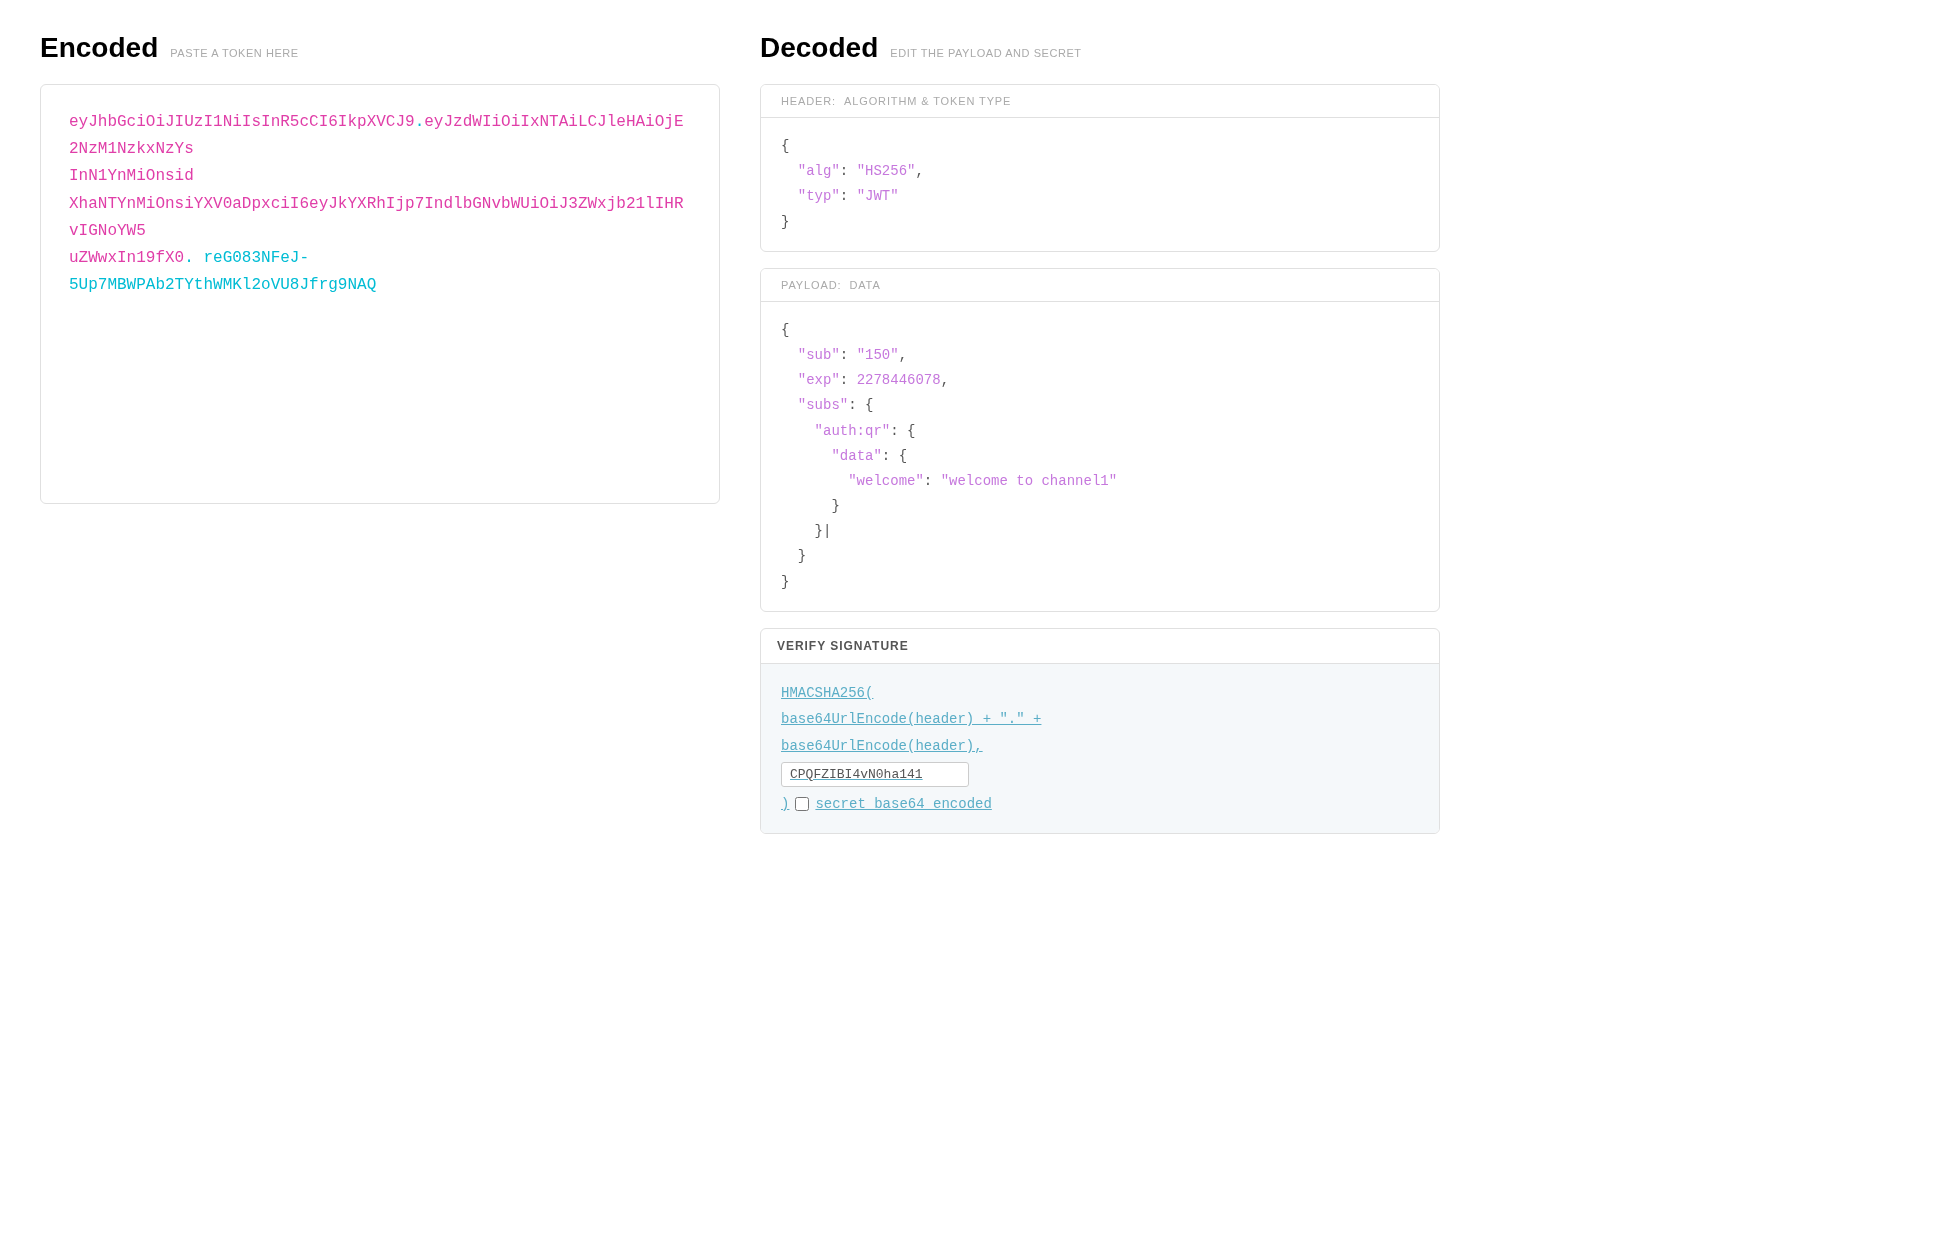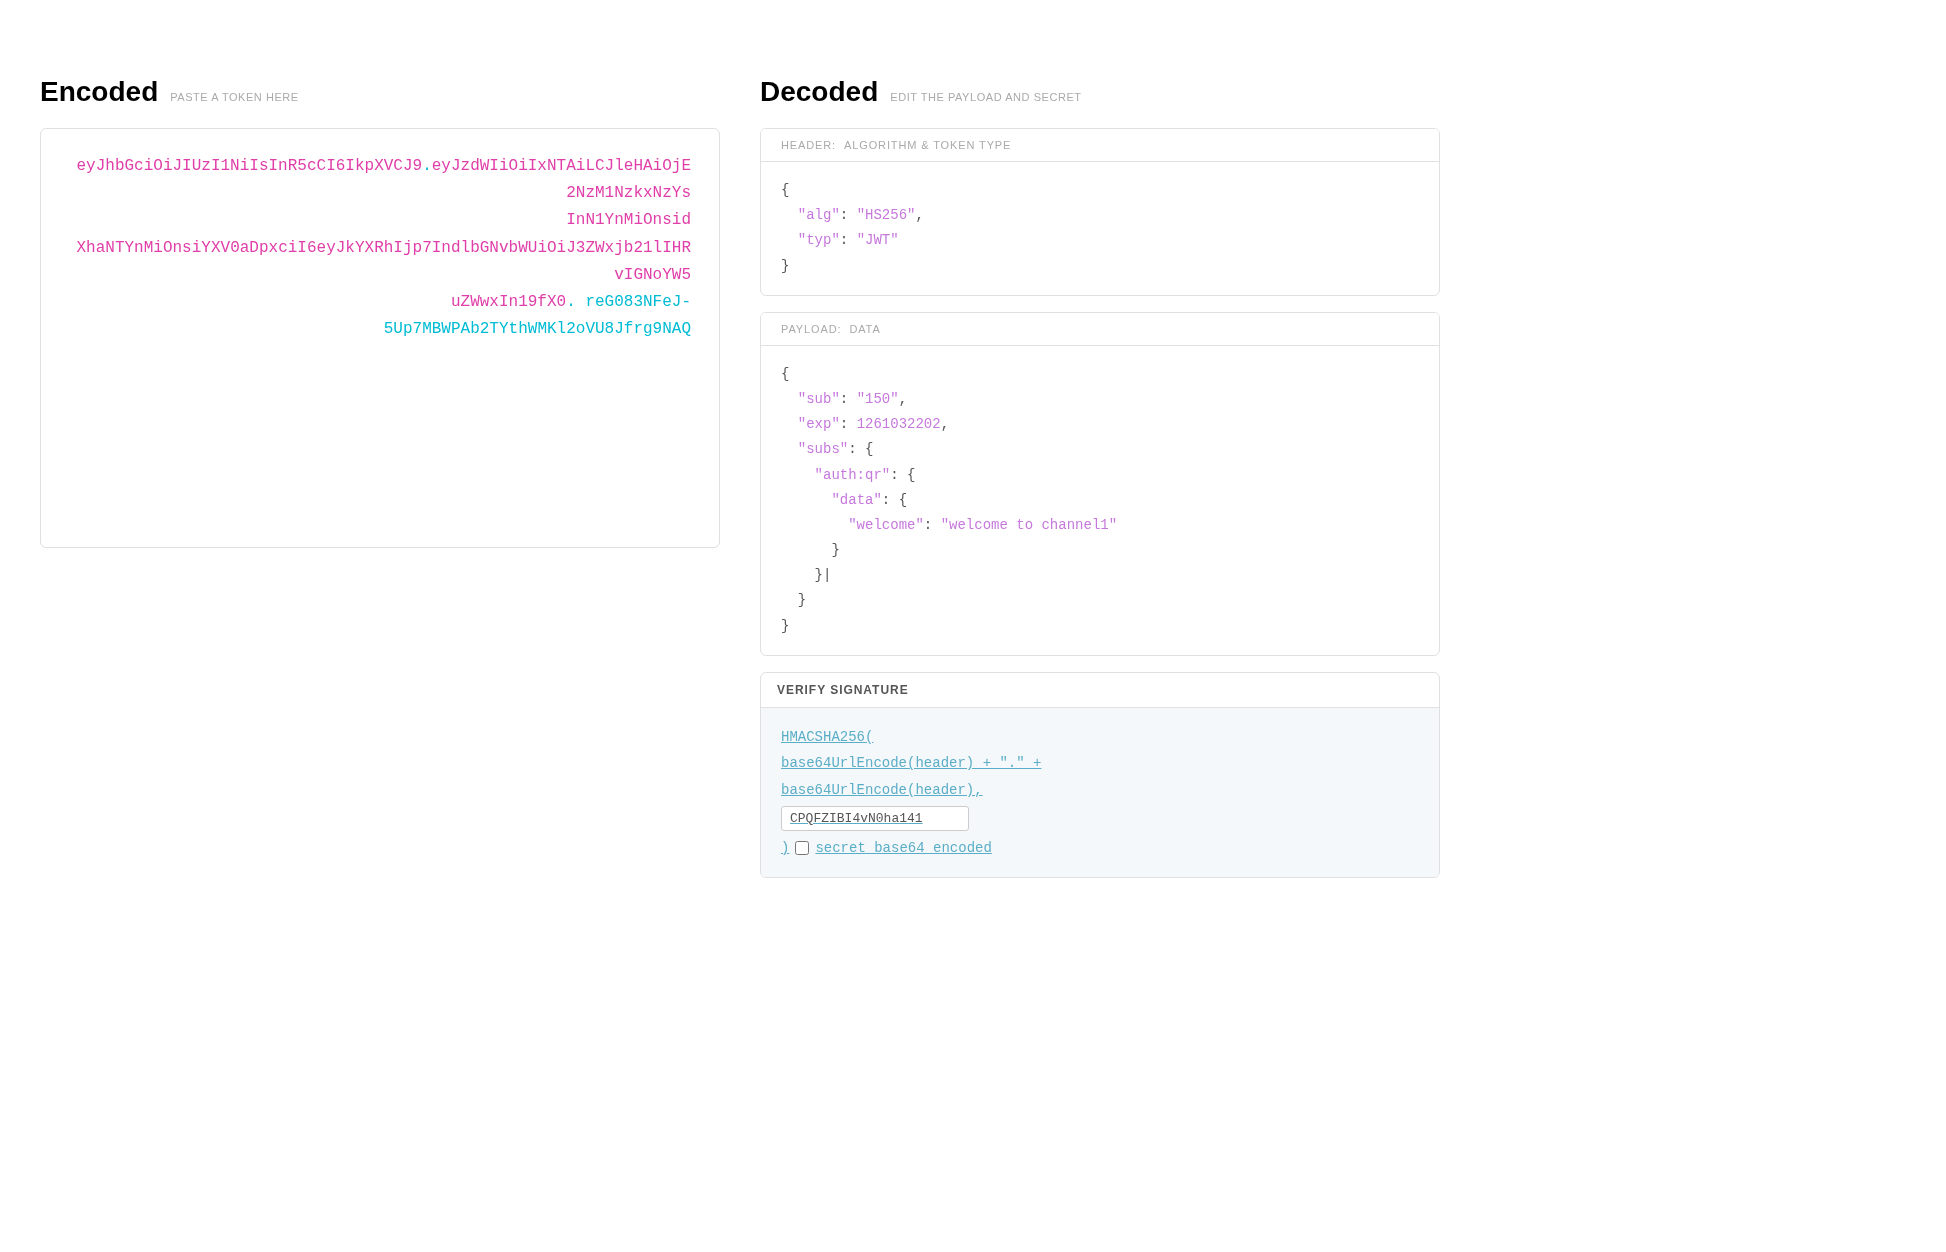--- a/index.html
+++ b/index.html
@@ -20,37 +20,35 @@
 
     
     .section-title {
       font-size: 28px;
       font-weight: 700;
       color: #000;
       display: flex;
       align-items: baseline;
       gap: 12px;
       margin-bottom: 20px;
-      margin-top: 44px;
     }
 
     .section-subtitle {
       font-size: 11px;
       font-weight: 400;
       color: #aaa;
       letter-spacing: 0.05em;
       text-transform: uppercase;
     }
 
     .encoded-box {
       border: 1px solid #e0e0e0;
       border-radius: 6px;
       padding: 24px 28px;
       min-height: 420px;
-      text-align: right;
     }
 
     .encoded-text {
       font-family: 'Courier New', Courier, monospace;
       font-size: 16px;
       line-height: 1.7;
       word-break: break-all;
     }
 
     .token-header {
@@ -225,21 +223,21 @@
 
     <div class="decoded-section">
       <div class="decoded-section-header">
         <span>PAYLOAD:</span>
         <span>DATA</span>
       </div>
       <div class="decoded-section-body">
         <div>
           <span class="json-brace">{</span><br>
           &nbsp;&nbsp;<span class="json-key">"sub"</span><span class="json-colon">: </span><span class="json-string">"150"</span><span class="json-colon">,</span><br>
-          &nbsp;&nbsp;<span class="json-key">"exp"</span><span class="json-colon">: </span><span class="json-number">1261032202</span><span class="json-colon">,</span><br>
+          &nbsp;&nbsp;<span class="json-key">"exp"</span><span class="json-colon">: </span><span class="json-number">2278446078</span><span class="json-colon">,</span><br>
           &nbsp;&nbsp;<span class="json-key">"subs"</span><span class="json-colon">: {</span><br>
           &nbsp;&nbsp;&nbsp;&nbsp;<span class="json-key">"auth:qr"</span><span class="json-colon">: {</span><br>
           &nbsp;&nbsp;&nbsp;&nbsp;&nbsp;&nbsp;<span class="json-key">"data"</span><span class="json-colon">: {</span><br>
           &nbsp;&nbsp;&nbsp;&nbsp;&nbsp;&nbsp;&nbsp;&nbsp;<span class="json-key">"welcome"</span><span class="json-colon">: </span><span class="json-string">"welcome to channel1"</span><br>
           &nbsp;&nbsp;&nbsp;&nbsp;&nbsp;&nbsp;<span class="json-brace">}</span><br>
           &nbsp;&nbsp;&nbsp;&nbsp;<span class="json-brace">}|</span><br>
           &nbsp;&nbsp;<span class="json-brace">}</span><br>
           <span class="json-brace">}</span>
         </div>
       </div>

